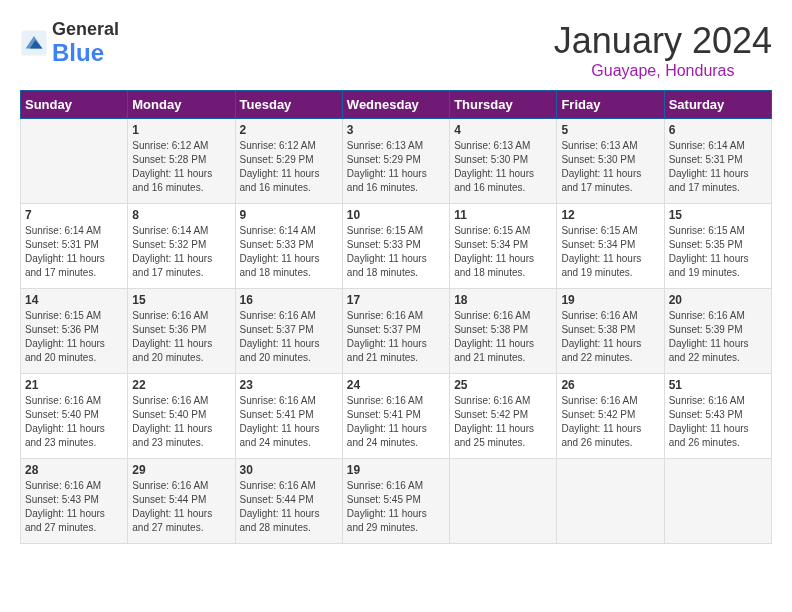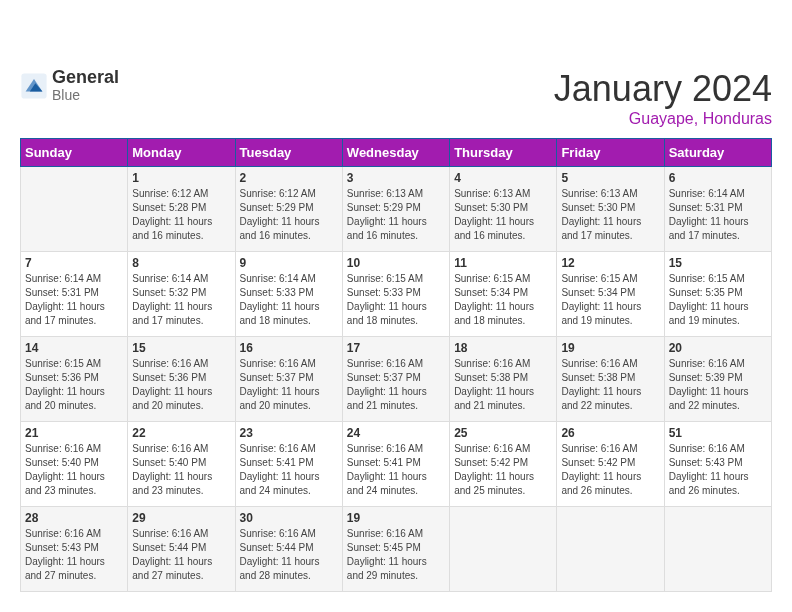--- a/index.html
+++ b/index.html
@@ -8,65 +8,64 @@
       background: #fff;
       width: 792px;
       min-height: 612px;
       padding: 20px;
     }
     .header-area {
       display: flex;
       justify-content: space-between;
       align-items: flex-start;
       margin-bottom: 10px;
-      margin-top: 48px;
     }
     .logo {
       display: flex;
       align-items: center;
     }
     .logo-text {
       display: flex;
       flex-direction: column;
       line-height: 1.1;
     }
     .logo-general {
       font-size: 18px;
       font-weight: bold;
       color: #333;
     }
     .logo-blue {
-      font-size: 14px;
-      font-weight: normal;
-      color: #737373;
+      font-size: 24px;
+      font-weight: bold;
+      color: #3b82f6;
     }
     .logo-icon {
       width: 28px;
       height: 28px;
       margin-right: 4px;
     }
     .title-area {
-      text-align: right;
+      text-align: center;
     }
     .month-title {
       font-size: 36px;
       font-weight: normal;
       color: #333;
     }
     .location-title {
       font-size: 16px;
       color: #a21caf;
     }
     table {
       width: 100%;
       border-collapse: collapse;
       table-layout: fixed;
     }
     thead tr {
-      background: #a21caf;
+      background: #701a75;
     }
     thead th {
       color: #fff;
       font-size: 13px;
       font-weight: bold;
       padding: 6px 4px;
       text-align: left;
       border: 1px solid #1a5da0;
     }
     tbody tr {

